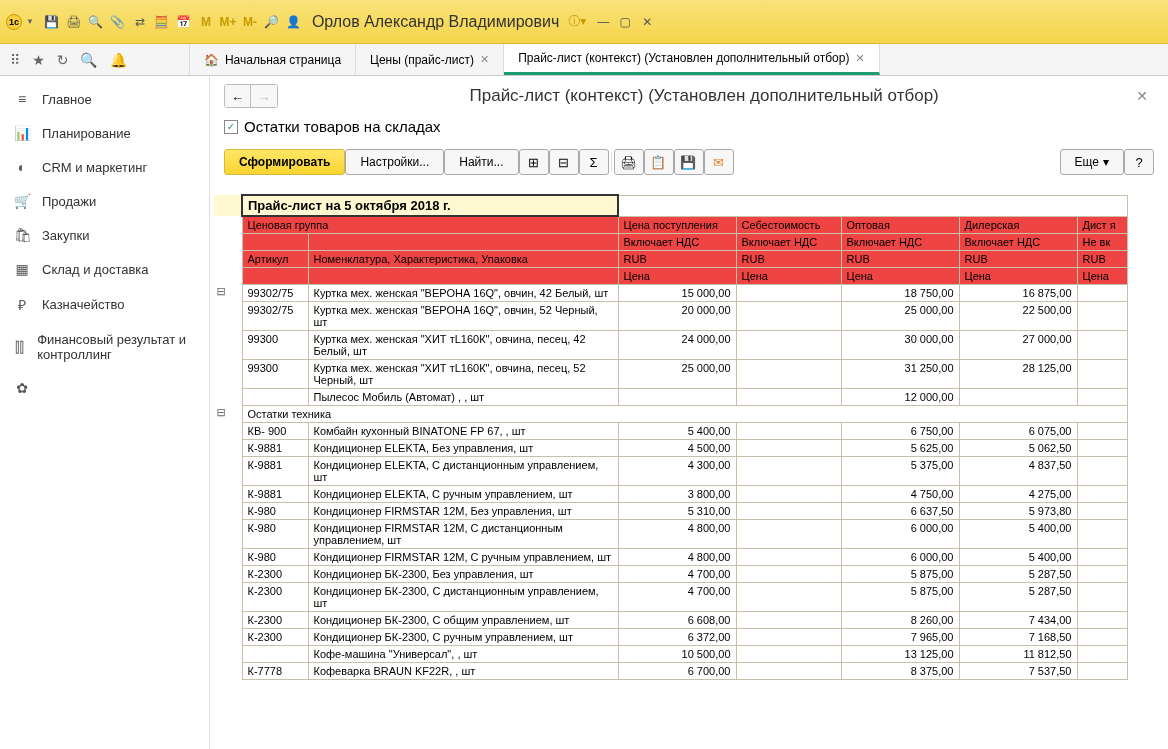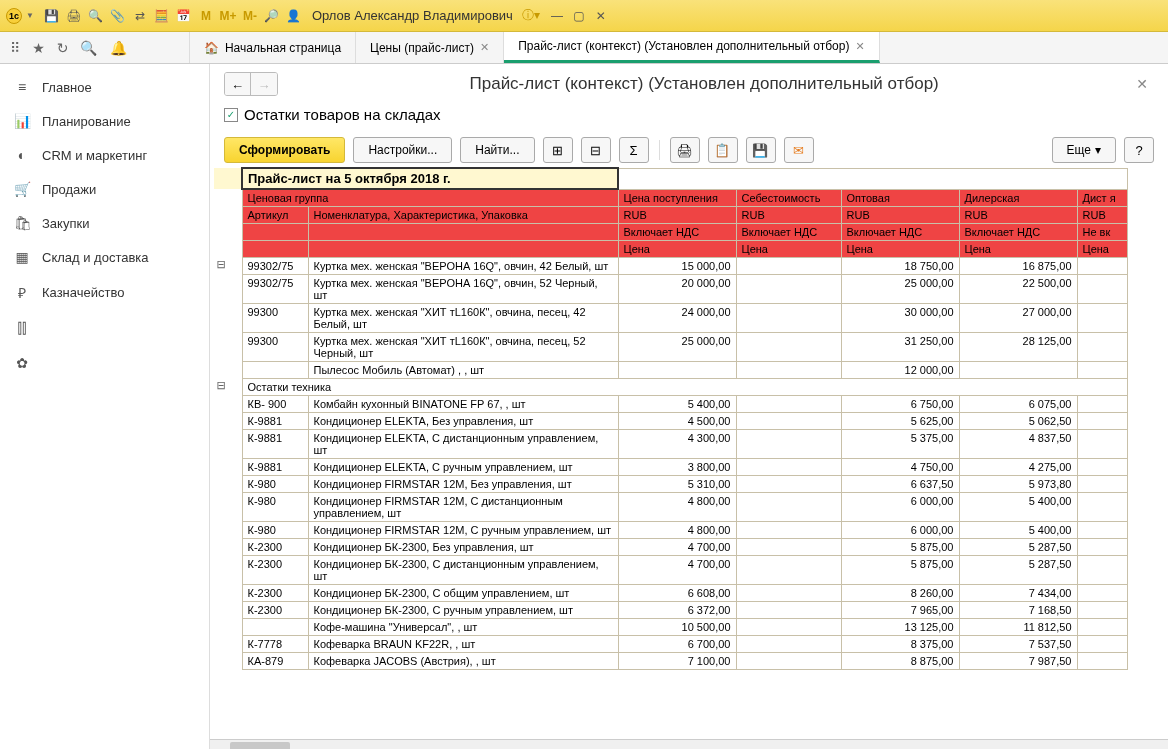--- a/index.html
+++ b/index.html
@@ -1,25 +1,25 @@
 <!DOCTYPE html>
 <html><head>
 <meta charset="utf-8">
 <style>
 * { box-sizing: border-box; margin: 0; padding: 0; font-family: Arial, sans-serif; }
 body { width: 1168px; height: 749px; background: #fff; overflow: hidden; font-size: 12px; }
 
 
-.titlebar { height: 32px; background: linear-gradient(#f9e27a, #f5d54a); display: flex; align-items: center; padding: 0 6px; border-bottom: 1px solid #d4b93a; }
+.titlebar { height: 44px; background: linear-gradient(#f9e27a, #f5d54a); display: flex; align-items: center; padding: 0 6px; border-bottom: 1px solid #d4b93a; }
 .titlebar .logo { width: 16px; height: 16px; background: #f8cf3a; border-radius: 50%; border: 1px solid #c89a00; margin-right: 4px; display:flex;align-items:center;justify-content:center;font-size:9px;font-weight:bold;}
 .titlebar .dropdown-arrow { font-size: 8px; margin-right: 8px; color:#666; }
 .titlebar .title-text { flex: 1; font-size: 12px; color: #333; }
 .titlebar .title-icons { display: flex; align-items: center; gap: 2px; }
 .titlebar .ticon { width: 20px; height: 18px; display: flex; align-items: center; justify-content: center; font-size: 12px; color: #555; cursor: pointer; }
-.titlebar .user { padding: 0 6px; font-size: 13px; color: #333; }
+.titlebar .user { padding: 0 6px; font-size: 16px; color: #333; }
 .titlebar .window-controls { display: flex; gap: 2px; margin-left: 6px; }
 
 
 .tabbar { height: 32px; background: #f5f5f5; border-bottom: 1px solid #ccc; display: flex; align-items: stretch; }
 .tabbar .quickbar { width: 190px; display: flex; align-items: center; padding: 0 10px; gap: 12px; border-right: 1px solid #ddd; }
 .tabbar .qicon { font-size: 14px; color: #666; cursor: pointer; }
 .tabbar .tabs { display: flex; align-items: stretch; }
 .tabbar .tab { padding: 0 14px; display: flex; align-items: center; gap: 6px; border-right: 1px solid #ddd; font-size: 12px; cursor: pointer; position: relative; }
 .tabbar .tab.active { background: #fff; border-bottom: 3px solid #1a9e6e; }
 .tabbar .tab .close-x { font-size: 11px; color: #888; }
@@ -38,21 +38,21 @@
 .nav-buttons { display: flex; border: 1px solid #bbb; border-radius: 3px; overflow: hidden; }
 .nav-btn { width: 26px; height: 22px; display: flex; align-items: center; justify-content: center; background: #f7f7f7; border: none; cursor: pointer; font-size: 13px; }
 .nav-btn:first-child { border-right: 1px solid #bbb; }
 .page-title { flex: 1; text-align: center; font-size: 17px; font-weight: normal; color: #333; }
 .close-page { font-size: 14px; color: #888; cursor: pointer; padding: 0 6px; }
 
 .filter-row { padding: 4px 14px 10px; display: flex; align-items: center; gap: 6px; }
 .checkbox { width: 14px; height: 14px; border: 1px solid #888; background: #fff; display: inline-flex; align-items: center; justify-content: center; font-size: 10px; color: #1a9e6e; }
 .filter-label { font-size: 15px; }
 
-.toolbar { padding: 4px 14px 4px; display: flex; align-items: center; gap: 8px; }
+.toolbar { padding: 4px 14px 19px; display: flex; align-items: center; gap: 0; }
 .btn { padding: 5px 14px; border: 1px solid #aaa; background: #f7f7f7; border-radius: 3px; cursor: pointer; font-size: 12px; display: flex; align-items: center; gap: 4px; }
 .btn.primary { background: linear-gradient(#ffe766, #f8d430); border-color: #d4b93a; font-weight: bold; }
 .btn-sep { width: 1px; height: 20px; background: #ddd; margin: 0 2px; }
 .icon-btn { width: 30px; height: 26px; border: 1px solid #aaa; background: #f7f7f7; border-radius: 3px; cursor: pointer; display: flex; align-items: center; justify-content: center; font-size: 13px; }
 .toolbar-spacer { flex: 1; }
 
 
 .table-area { flex: 1; overflow: auto; padding: 0 4px 6px 4px; position: relative; }
 .price-table { border-collapse: collapse; table-layout: fixed; }
 .price-table td, .price-table th { border: 1px solid #c8c0a8; padding: 2px 5px; font-size: 11px; vertical-align: top; }
@@ -143,20 +143,21 @@
     <div class="menuitem">
         <span class="micon">▦</span>
         <span>Склад и доставка</span>
       </div>
     <div class="menuitem">
         <span class="micon">₽</span>
         <span>Казначейство</span>
       </div>
     <div class="menuitem">
         <span class="micon">⫿⫿</span>
+        <span>Финансовый результат и контроллинг</span>
       </div>
     <div class="menuitem">
         <span class="micon">✿</span>
       </div>
   </div>
 
   <div class="content">
     <div class="content-header">
       <div class="nav-buttons">
         <button class="nav-btn">←</button>
@@ -217,44 +218,44 @@
               <td colspan="2" class="hdr-cell">Ценовая группа</td>
               <td class="hdr-cell">Цена поступления</td>
               <td class="hdr-cell">Себестоимость</td>
               <td class="hdr-cell">Оптовая</td>
               <td class="hdr-cell">Дилерская</td>
               <td class="hdr-cell">Дист я</td>
             </tr>
         <tr>
               <td class="tree-col"></td>
               <td class="tree-col"></td>
+              <td class="hdr-cell"></td>
+              <td class="hdr-cell"></td>
+              <td class="hdr-cell">Включает НДС</td>
+              <td class="hdr-cell">Включает НДС</td>
+              <td class="hdr-cell">Включает НДС</td>
+              <td class="hdr-cell">Включает НДС</td>
+              <td class="hdr-cell">Не вк</td>
+            </tr>
+        <tr>
+              <td class="tree-col"></td>
+              <td class="tree-col"></td>
               <td class="hdr-cell">Артикул</td>
               <td class="hdr-cell">Номенклатура, Характеристика, Упаковка</td>
               <td class="hdr-cell">RUB</td>
               <td class="hdr-cell">RUB</td>
               <td class="hdr-cell">RUB</td>
               <td class="hdr-cell">RUB</td>
               <td class="hdr-cell">RUB</td>
             </tr>
         <tr>
               <td class="tree-col"></td>
               <td class="tree-col"></td>
               <td class="hdr-cell"></td>
               <td class="hdr-cell"></td>
-              <td class="hdr-cell">Включает НДС</td>
-              <td class="hdr-cell">Включает НДС</td>
-              <td class="hdr-cell">Включает НДС</td>
-              <td class="hdr-cell">Включает НДС</td>
-              <td class="hdr-cell">Не вк</td>
-            </tr>
-        <tr>
-              <td class="tree-col"></td>
-              <td class="tree-col"></td>
-              <td class="hdr-cell"></td>
-              <td class="hdr-cell"></td>
               <td class="hdr-cell">Цена</td>
               <td class="hdr-cell">Цена</td>
               <td class="hdr-cell">Цена</td>
               <td class="hdr-cell">Цена</td>
               <td class="hdr-cell">Цена</td>
             </tr>
         </tbody>
           <tbody id="rows">
             <tr>
               <td class="tree-col">⊟</td>
@@ -452,31 +453,20 @@
               <td class="tree-col"></td>
               <td class="tree-col"></td>
               <td>К-7778</td>
               <td>Кофеварка BRAUN KF22R, , шт</td>
               <td class="num">6 700,00</td>
               <td class="num"></td>
               <td class="num">8 375,00</td>
               <td class="num">7 537,50</td>
               <td></td>
             </tr>
-            <tr>
-              <td class="tree-col"></td>
-              <td class="tree-col"></td>
-              <td>КА-879</td>
-              <td>Кофеварка JACOBS (Австрия), , шт</td>
-              <td class="num">7 100,00</td>
-              <td class="num"></td>
-              <td class="num">8 875,00</td>
-              <td class="num">7 987,50</td>
-              <td></td>
-            </tr>
           </tbody>
       </table>
     </div>
     <div class="scrollbar-h">
         <div class="thumb"></div>
       </div>
   </div>
 </div>
 
 </body></html>

